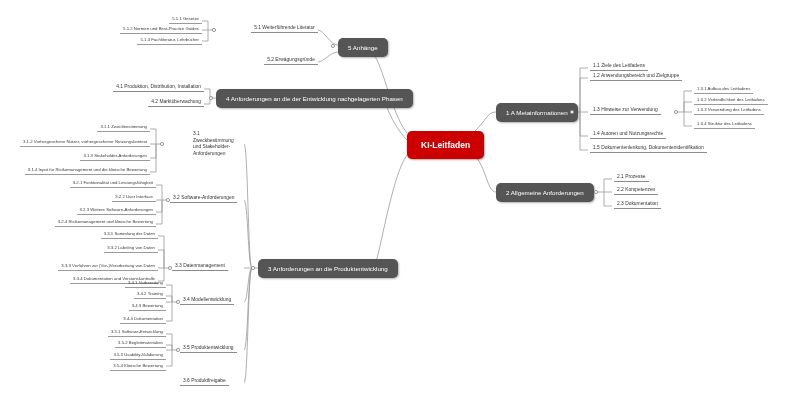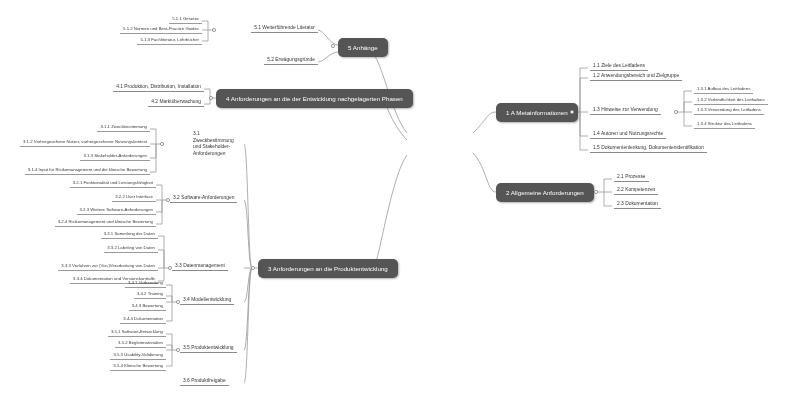--- a/index.html
+++ b/index.html
@@ -138,20 +138,21 @@
 
       <path d="M596,192 L604,192"></path>
       <path d="M604,192 L604,179"></path>
         <path d="M604,179 L612,179"></path>
       <path d="M604,192 L612,192"></path>
       <path d="M604,192 L604,206"></path>
         <path d="M604,206 L612,206"></path>
     </g>
   </svg>
 
+  <div class="node root" style="left:407px;top:131px;">KI-Leitfaden</div>
 
   <div class="node lvl1" style="left:496px;top:103px;">1  A Metainformationen</div>
   <div class="conn" style="left:570px;top:110px;"></div>
 
   <div class="node lvl2" style="left:590px;top:62px;">1.1  Ziele des Leitfadens</div>
   <div class="node lvl2" style="left:590px;top:72px;">1.2  Anwendungsbereich und Zielgruppe</div>
   <div class="node lvl2" style="left:590px;top:106px;">1.3  Hinweise zur Verwendung</div>
   <div class="conn" style="left:674px;top:110px;"></div>
   <div class="node lvl2" style="left:590px;top:130px;">1.4  Autoren und Nutzungsrechte</div>
   <div class="node lvl2" style="left:590px;top:144px;">1.5  Dokumentenlenkung, Dokumentenidentifikation</div>

